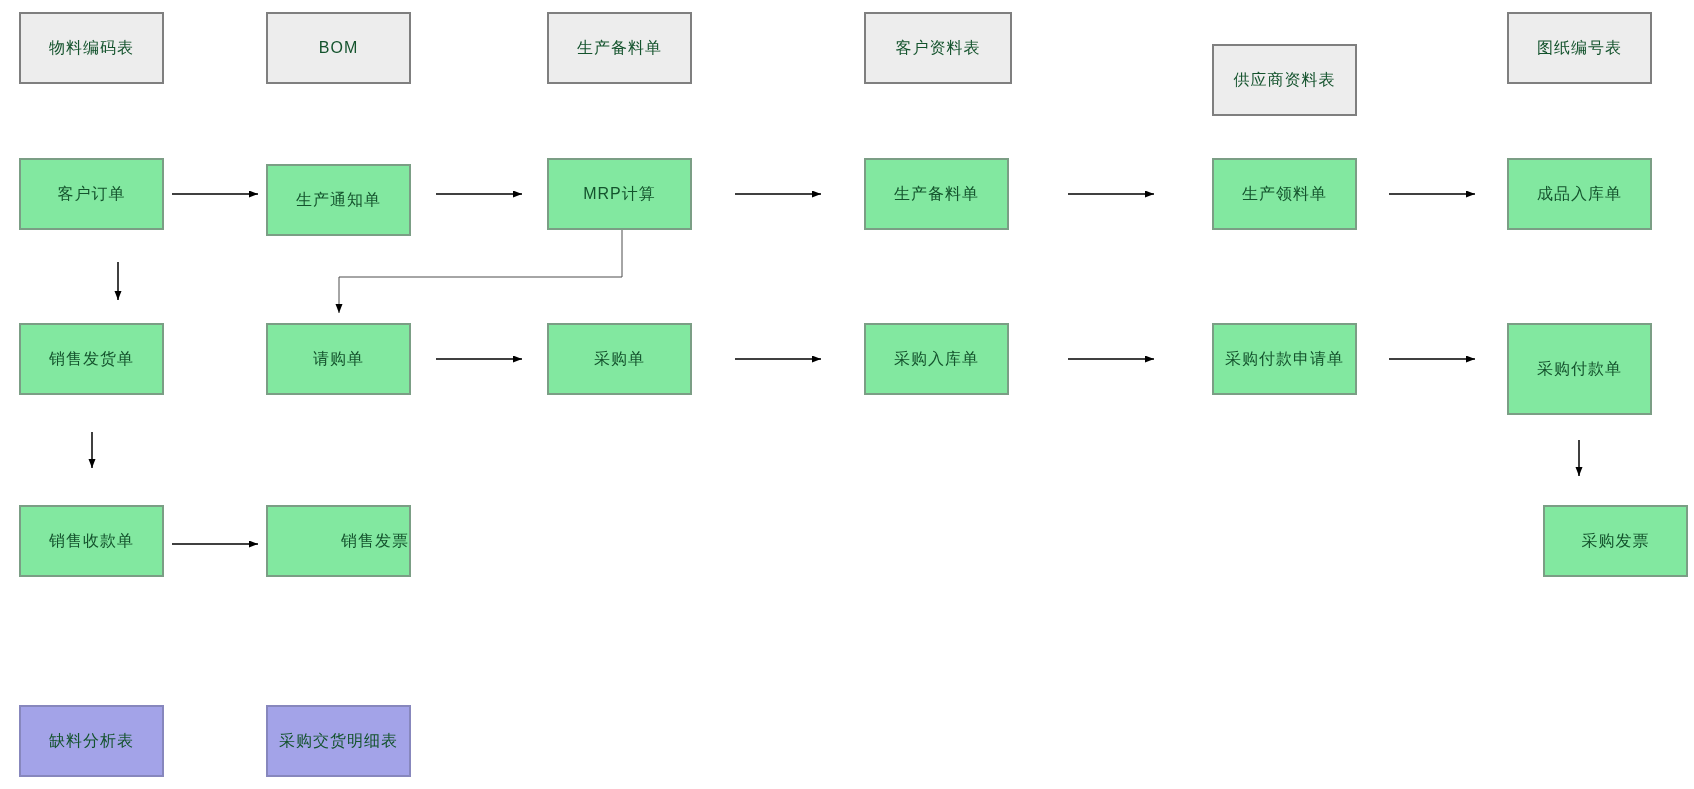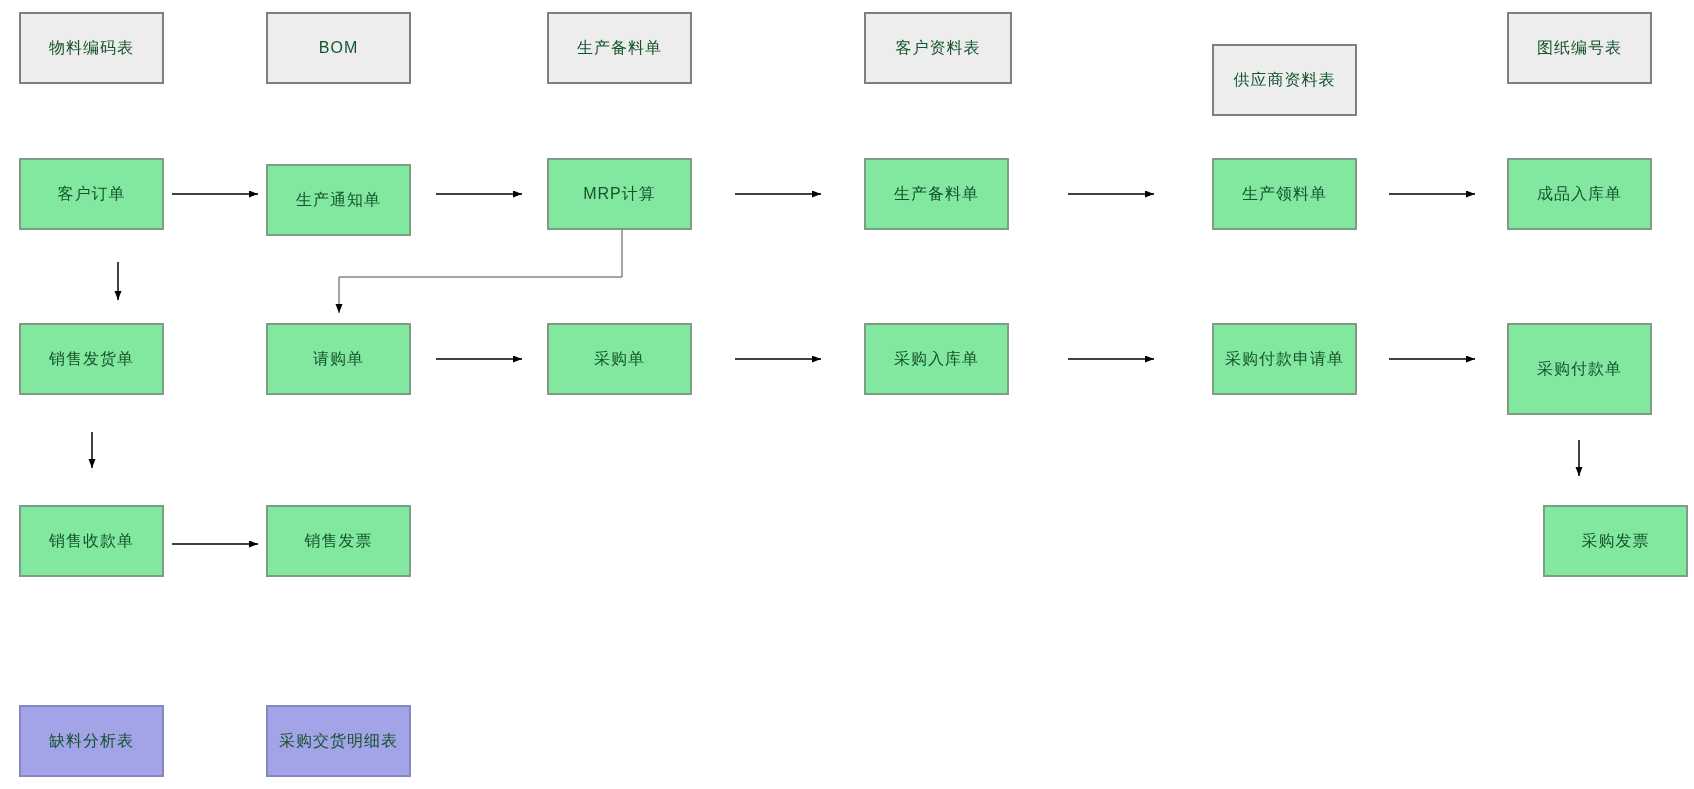--- a/index.html
+++ b/index.html
@@ -105,21 +105,21 @@
   </div>
       <div class="node" style="left: 1212px; top: 323px; width: 145px; height: 72px; background: rgb(130, 232, 160); border-color: rgb(123, 158, 133);">
     <span class="node-label">采购付款申请单</span>
   </div>
       <div class="node" style="left: 1507px; top: 323px; width: 145px; height: 92px; background: rgb(130, 232, 160); border-color: rgb(123, 158, 133);">
     <span class="node-label">采购付款单</span>
   </div>
       <div class="node" style="left: 19px; top: 505px; width: 145px; height: 72px; background: rgb(130, 232, 160); border-color: rgb(123, 158, 133);">
     <span class="node-label">销售收款单</span>
   </div>
-      <div class="node" style="left: 266px; top: 505px; width: 145px; height: 72px; background: rgb(130, 232, 160); border-color: rgb(123, 158, 133);">
+      <div class="node" style="left: 266px; top: 505px; width: 145px; height: 72px; background: rgb(130, 232, 160); border-color: rgb(123, 158, 133); justify-content: flex-end;">
     <span class="node-label">销售发票</span>
   </div>
       <div class="node" style="left: 1507px; top: 505px; width: 145px; height: 72px; background: rgb(130, 232, 160); border-color: rgb(123, 158, 133); margin-left: 36px;">
     <span class="node-label">采购发票</span>
   </div>
       <div class="node" style="left: 19px; top: 705px; width: 145px; height: 72px; background: rgb(163, 163, 232); border-color: rgb(135, 135, 189);">
     <span class="node-label">缺料分析表</span>
   </div>
       <div class="node" style="left: 266px; top: 705px; width: 145px; height: 72px; background: rgb(163, 163, 232); border-color: rgb(135, 135, 189);">
     <span class="node-label">采购交货明细表</span>

